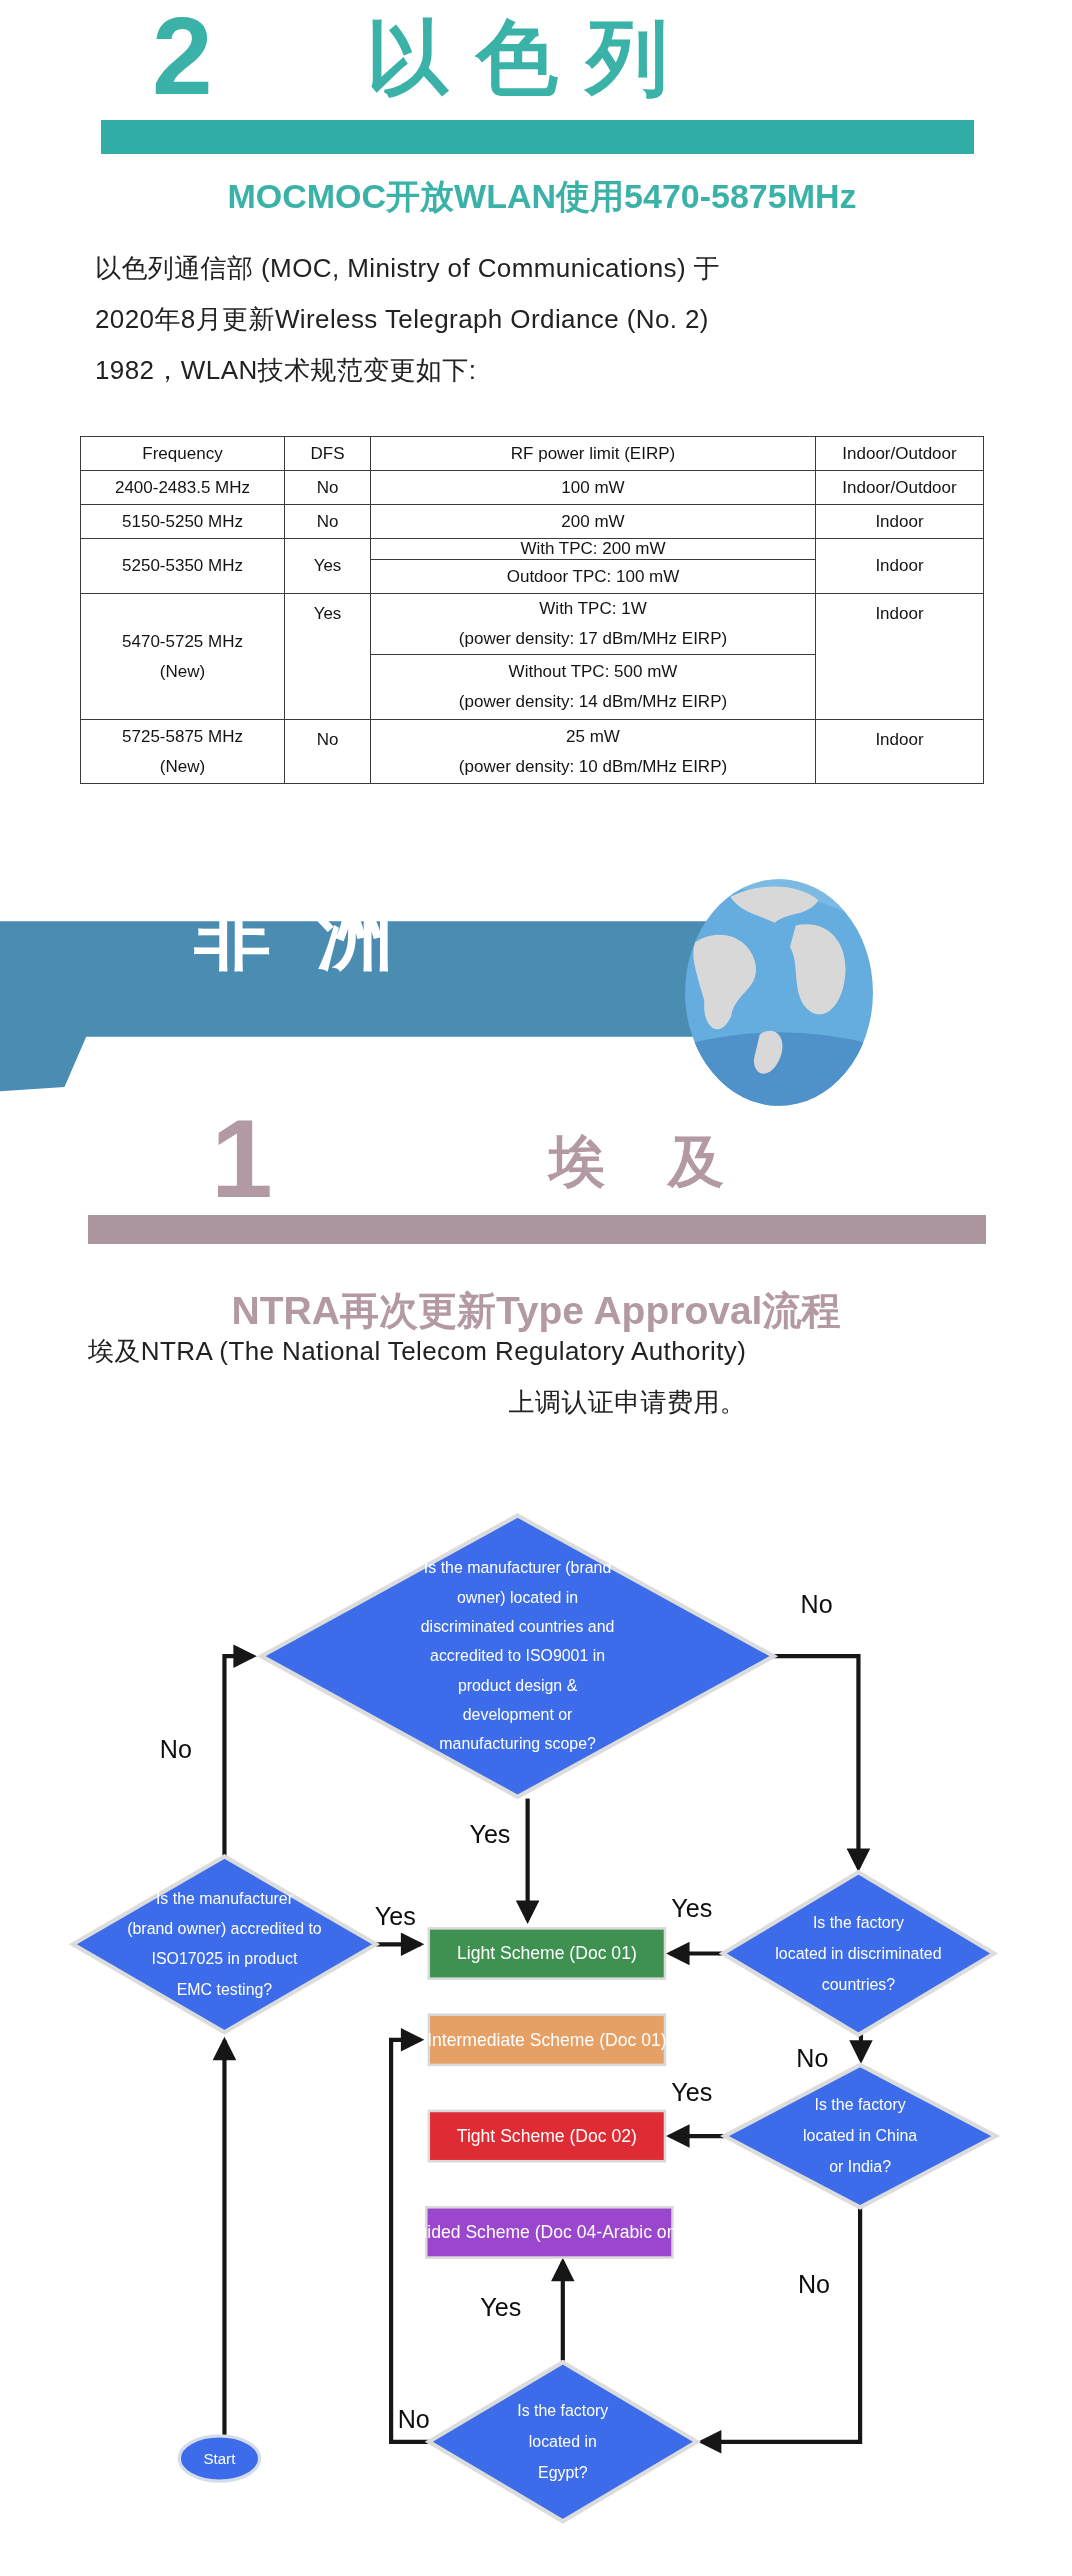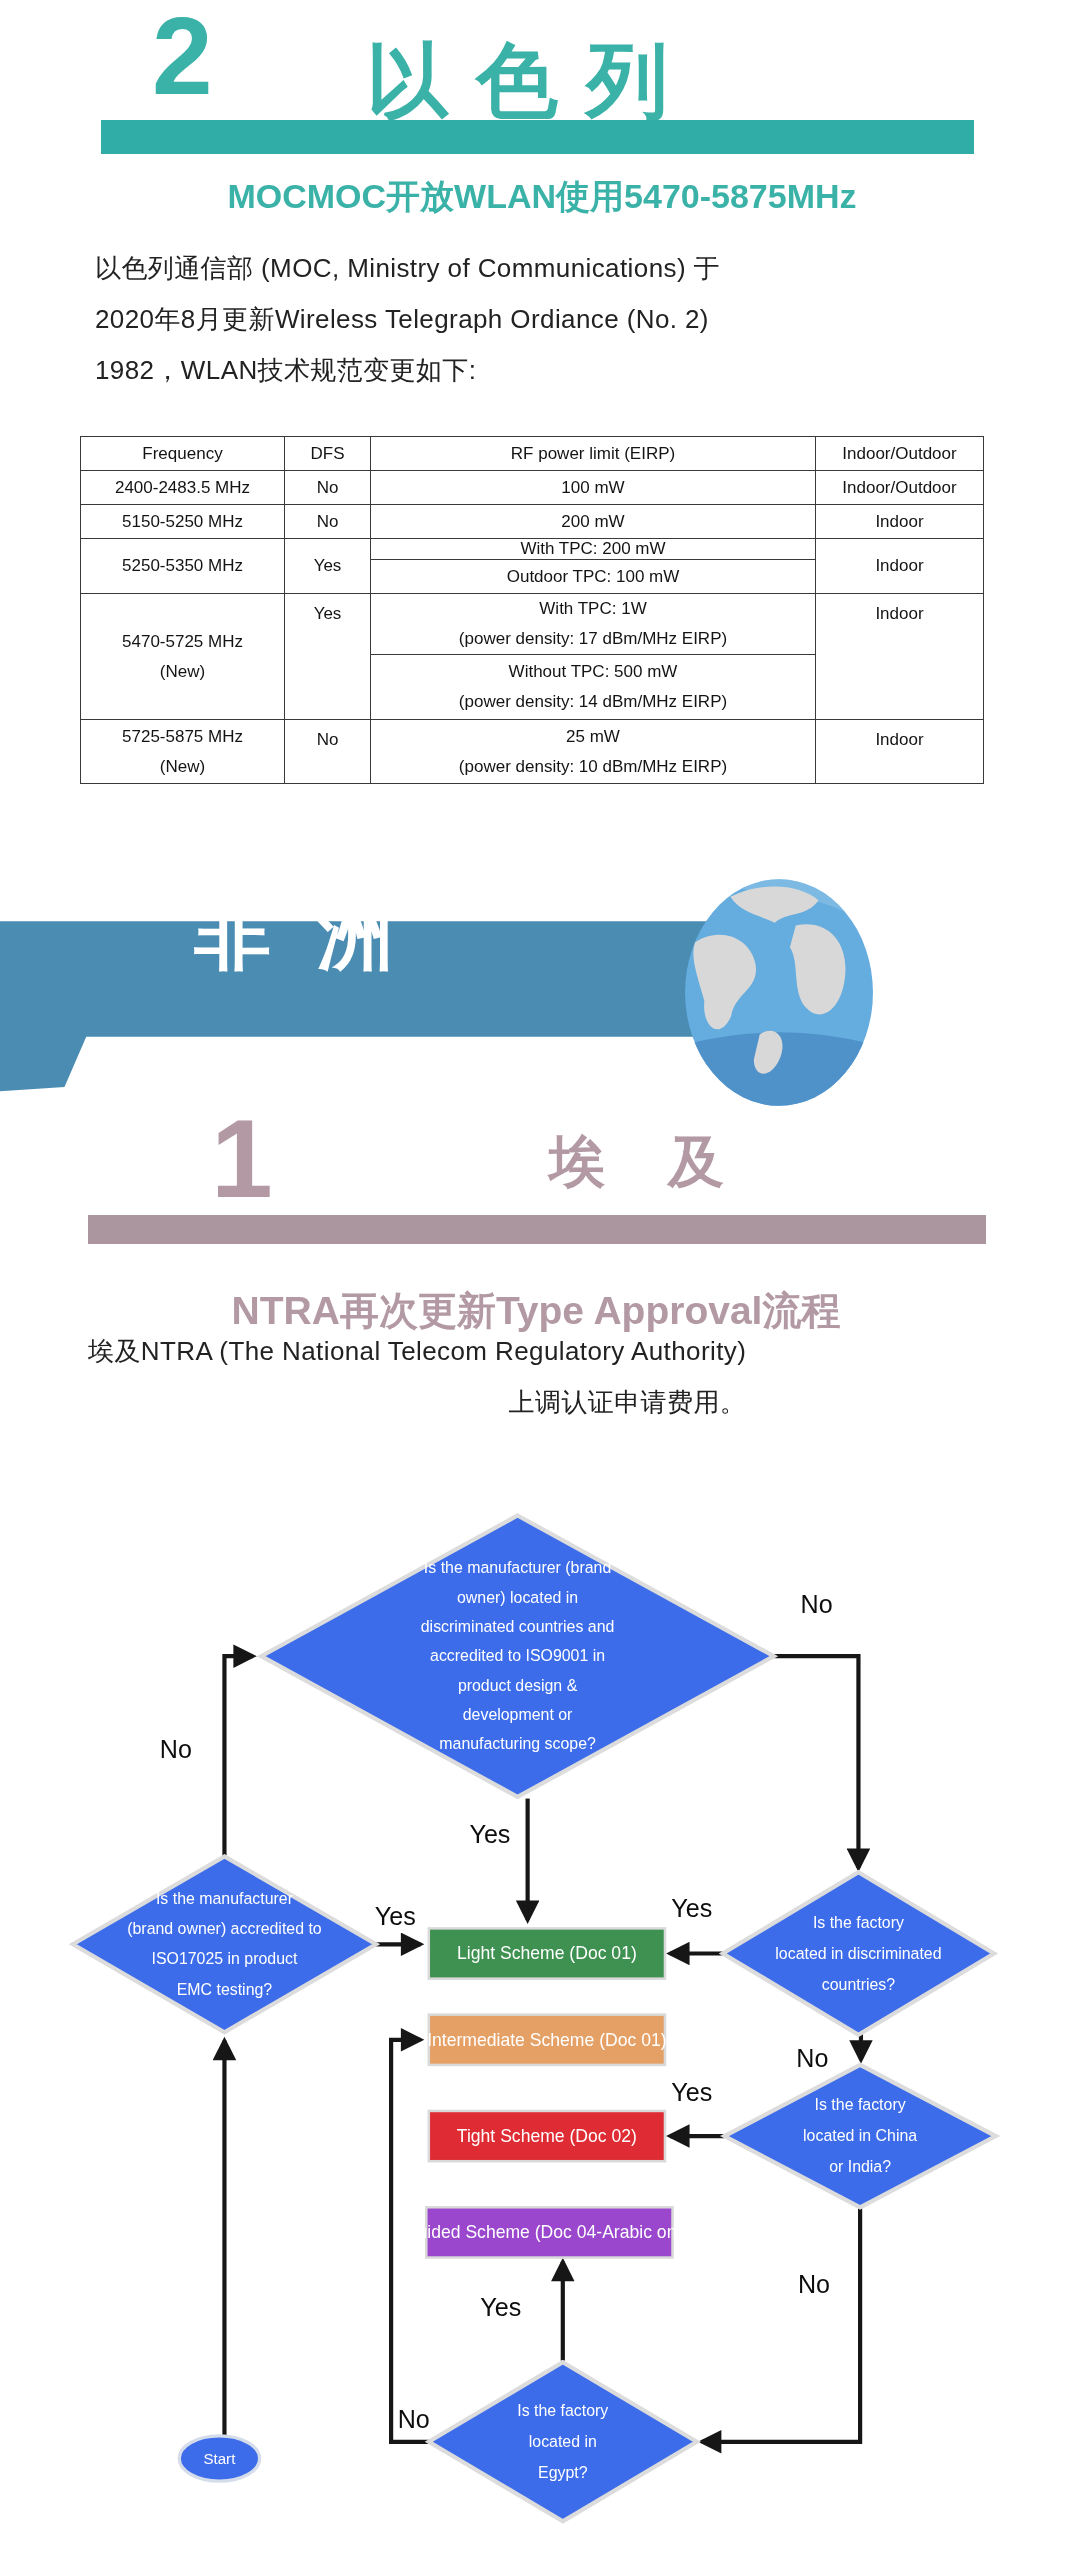--- a/index.html
+++ b/index.html
@@ -48,21 +48,21 @@
   .fc-label{fill:#0d0d0d;font-size:30px;font-weight:500;text-anchor:middle;font-family:"Liberation Sans",sans-serif;}
   .fc-start-text{fill:#ffffff;font-size:18px;text-anchor:middle;font-family:"Liberation Sans",sans-serif;}
 </style>
 </head>
 <body>
 
 <div class="page">
 
   <section>
     <div class="abs sec-num teal" style="left:152px;top:1.7px;">2</div>
-    <div class="abs sec-title teal" style="left:366px;top:40px;">以色列</div>
+    <div class="abs sec-title teal" style="left:366px;top:17px;">以色列</div>
     <div class="rule-bar teal" style="left:101px;top:120px;width:873px;height:34px;"></div>
     <div class="subtitle teal" style="top:174px;padding-left:12px;">MOCMOC开放WLAN使用5470-5875MHz</div>
 
     <div class="para" style="left:95px;top:243px;">
       <div>以色列通信部 (MOC, Ministry of Communications) 于</div>
       <div>2020年8月更新Wireless Telegraph Ordiance (No. 2)</div>
       <div>1982，WLAN技术规范变更如下:</div>
     </div>
 
     <div class="abs" style="left:80px;top:436px;">

